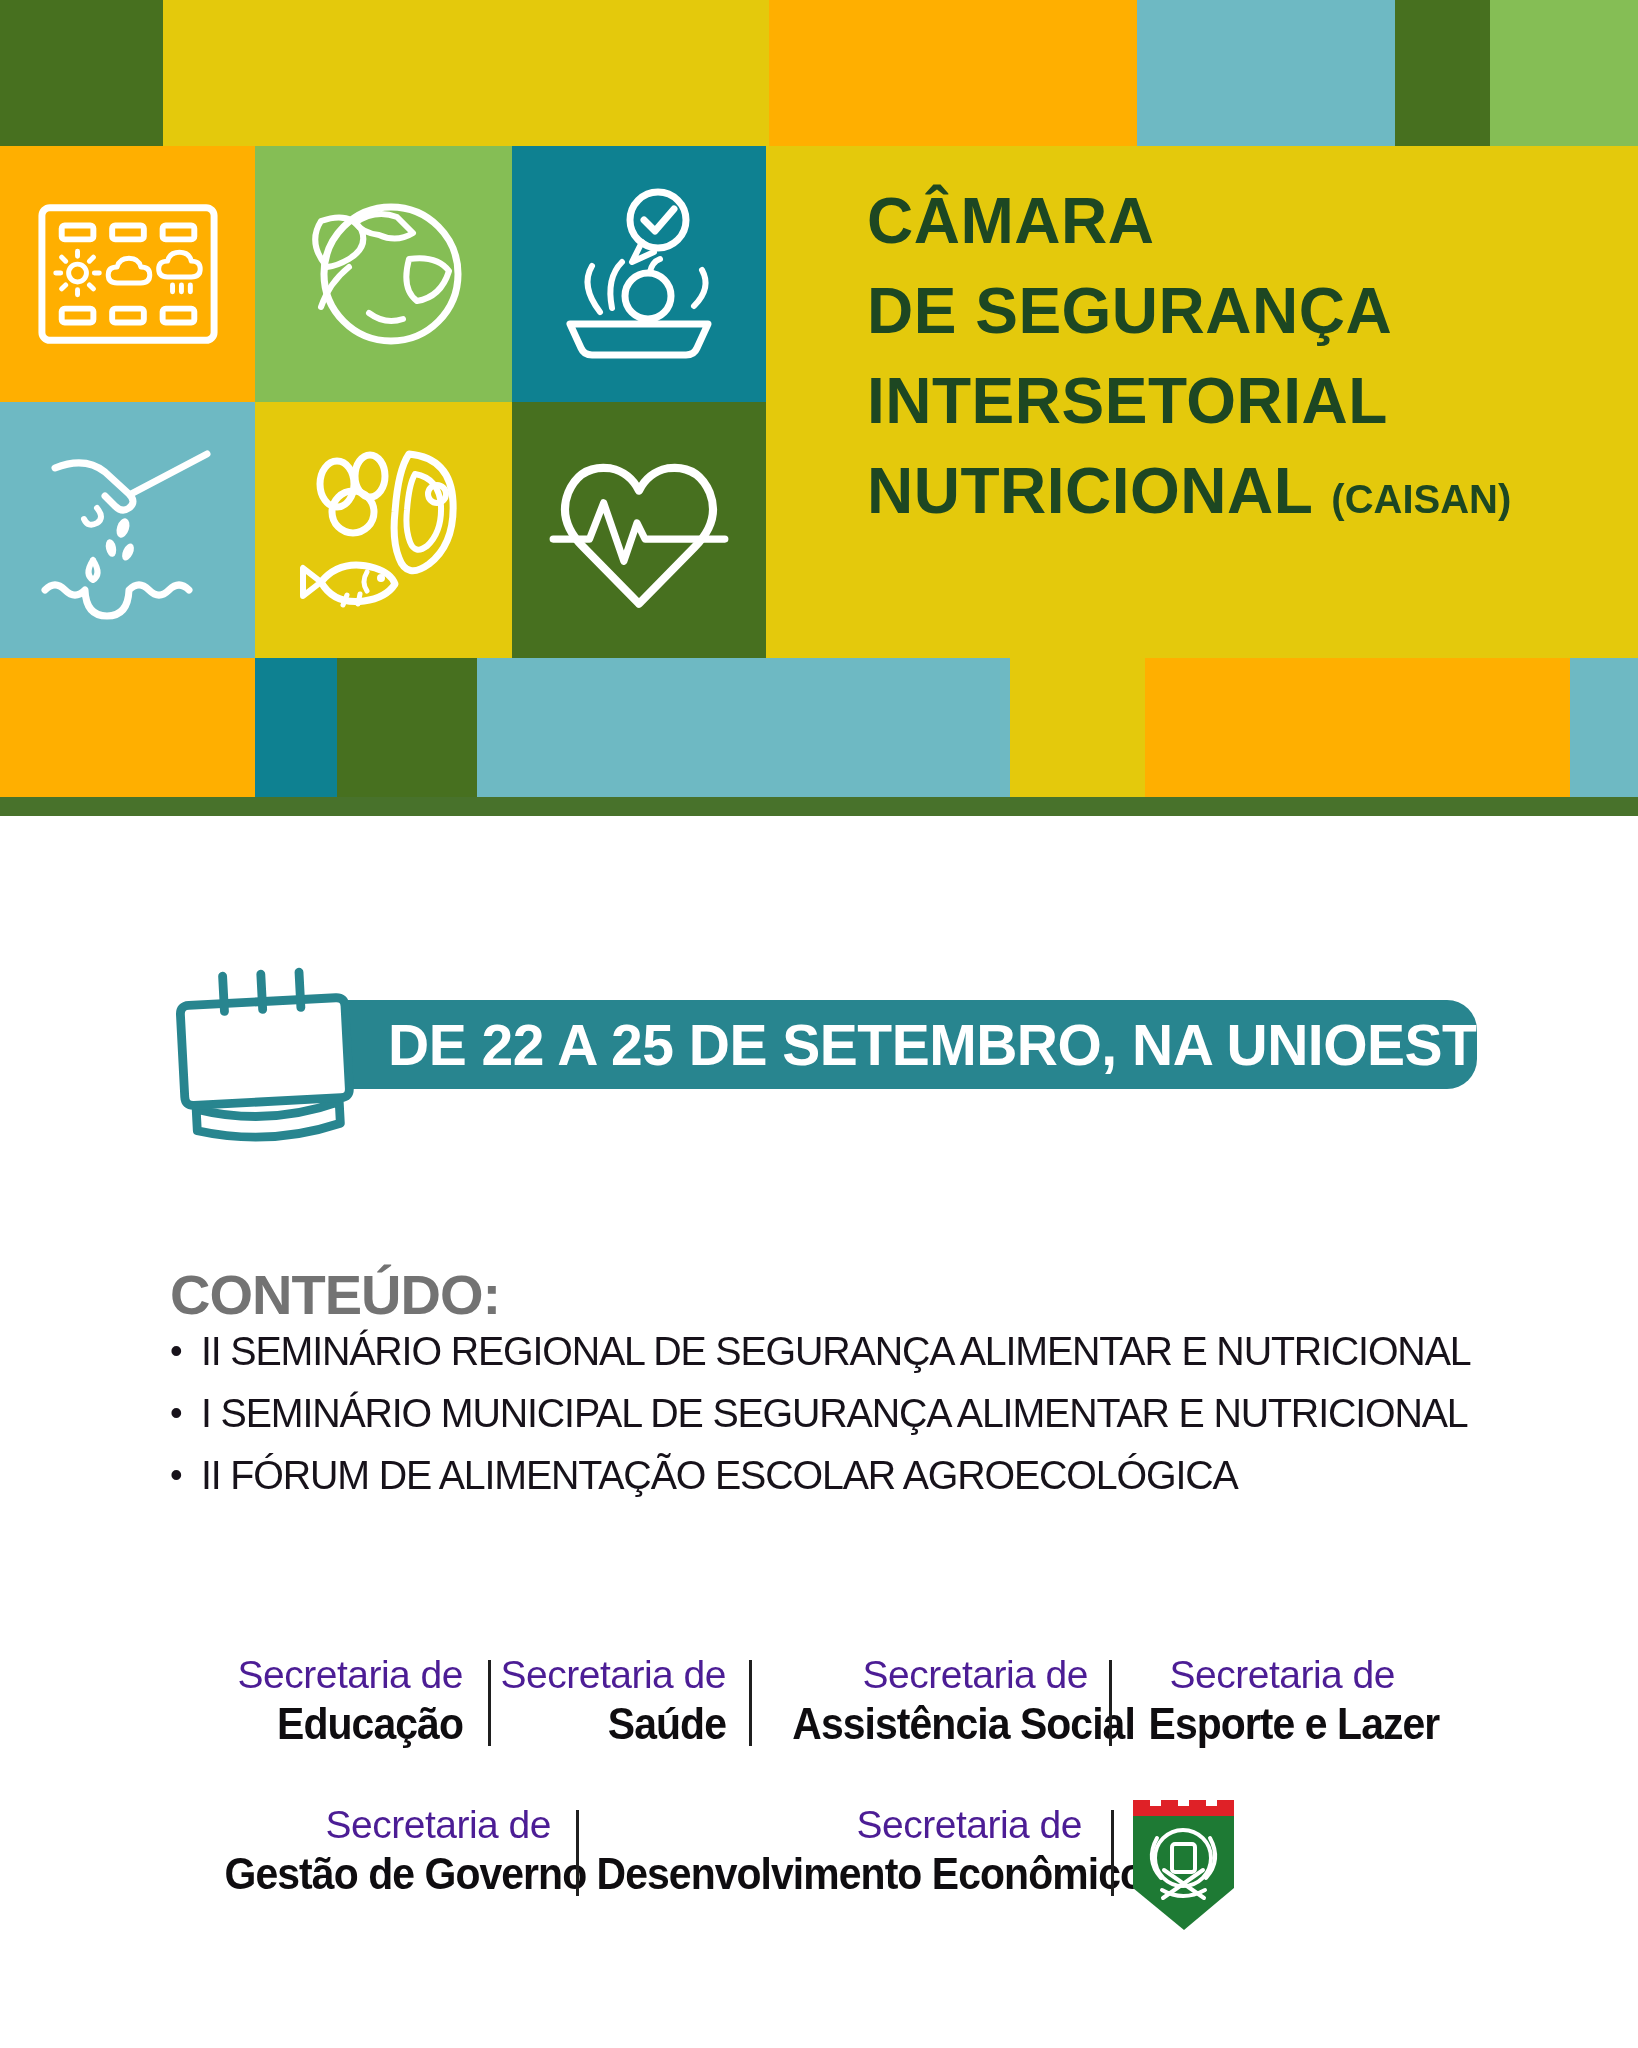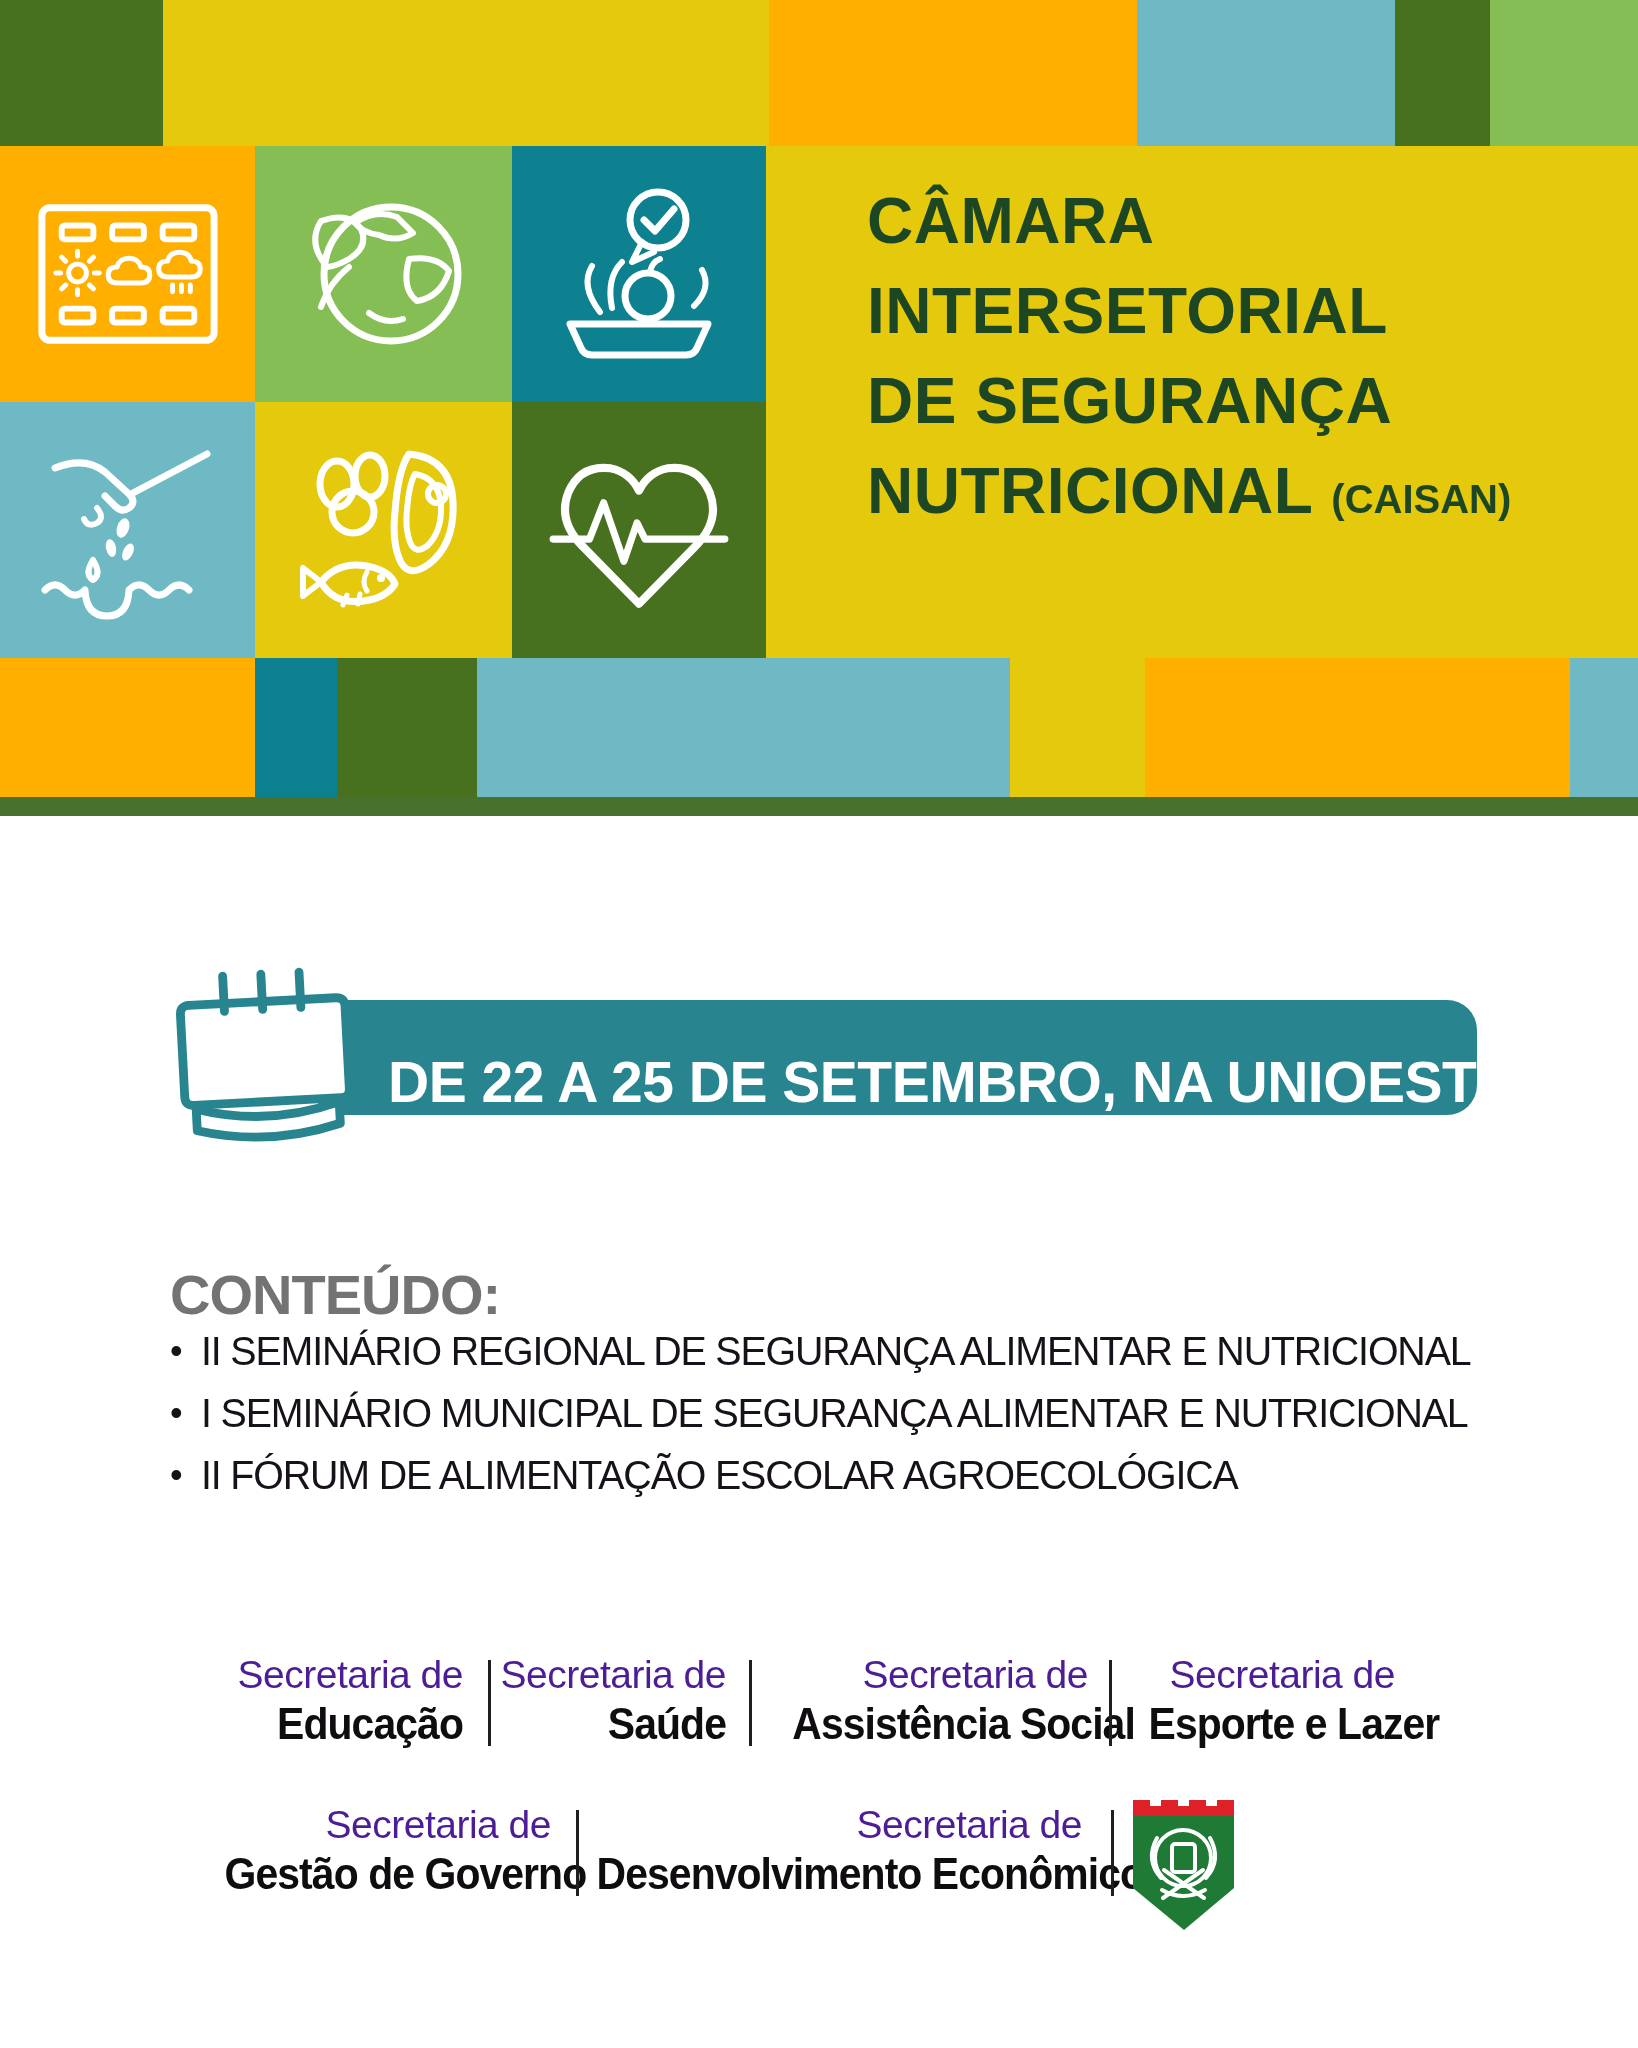--- a/index.html
+++ b/index.html
@@ -25,23 +25,23 @@
   .title-panel{position:absolute;left:766px;top:146px;width:872px;height:512px;background:var(--yellow);}
   .title{
     position:absolute;left:101px;top:30px;
     font-size:64px;line-height:90px;font-weight:800;letter-spacing:0.5px;
     color:var(--title-green);white-space:nowrap;
   }
   .title .suffix{font-size:40px;font-weight:600;margin-left:18px;letter-spacing:0;}
 
   
   .date-banner{
-    position:absolute;left:318px;top:1000px;width:1159px;height:115px;
+    position:absolute;left:318px;top:1000px;width:1159px;height:89px;
     background:var(--banner-teal);border-radius:12px 30px 30px 12px;
-    display:flex;align-items:flex-end;box-sizing:border-box;padding-left:70px;
+    display:flex;align-items:center;box-sizing:border-box;padding-left:70px;
   }
   .date-banner .date-text{
     color:#fff;font-size:57px;font-weight:800;letter-spacing:-0.5px;white-space:nowrap;
   }
   .calendar-wrap{position:absolute;left:162px;top:958px;width:206px;height:192px;transform:rotate(-3deg);}
 
   
   .content-heading{position:absolute;left:170px;top:1262px;font-size:56px;font-weight:800;color:#737373;letter-spacing:-1px;}
   .bullets{position:absolute;left:170px;top:1320px;color:var(--ink);}
   .bullets .row{height:62px;display:flex;align-items:center;white-space:nowrap;}
@@ -158,22 +158,22 @@
         <svg width="192" height="192" viewBox="0 0 190 190" fill="none" stroke="#fff" stroke-width="8" stroke-linecap="round" stroke-linejoin="round">
           <path d="M95,168 L40,112 Q14,86 25,58 Q37,30 67,34 Q86,38 95,56 Q104,38 123,34 Q153,30 165,58 Q176,86 150,112 Z"></path>
           <path stroke-width="7" d="M10,104 h36 l14,-36 l20,58 l13,-38 l8,16 h79"></path>
         </svg>
       </span>
     </div>
 
     <div class="title-panel">
       <div class="title">
         <div>CÂMARA</div>
+        <div>DE SEGURANÇA</div>
         <div>INTERSETORIAL</div>
-        <div>DE SEGURANÇA</div>
         <div><span>NUTRICIONAL</span><span class="suffix">(CAISAN)</span></div>
       </div>
     </div>
 
     <div class="tile c-orange" style="left:0;top:658px;width:255px;height:139px;"></div>
     <div class="tile c-teal" style="left:255px;top:658px;width:82px;height:139px;"></div>
     <div class="tile c-dgreen" style="left:337px;top:658px;width:140px;height:139px;"></div>
     <div class="tile c-lblue" style="left:477px;top:658px;width:533px;height:139px;"></div>
     <div class="tile c-yellow" style="left:1010px;top:658px;width:135px;height:139px;"></div>
     <div class="tile c-orange" style="left:1145px;top:658px;width:425px;height:139px;"></div>

